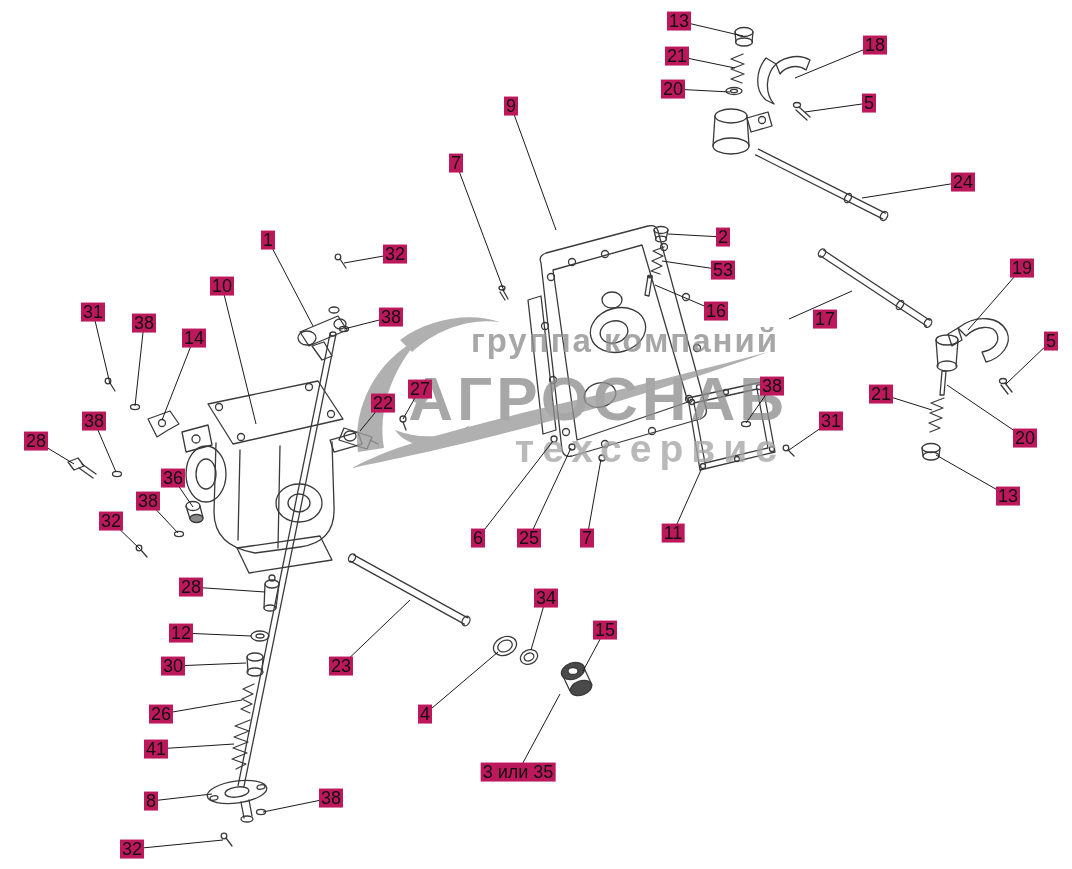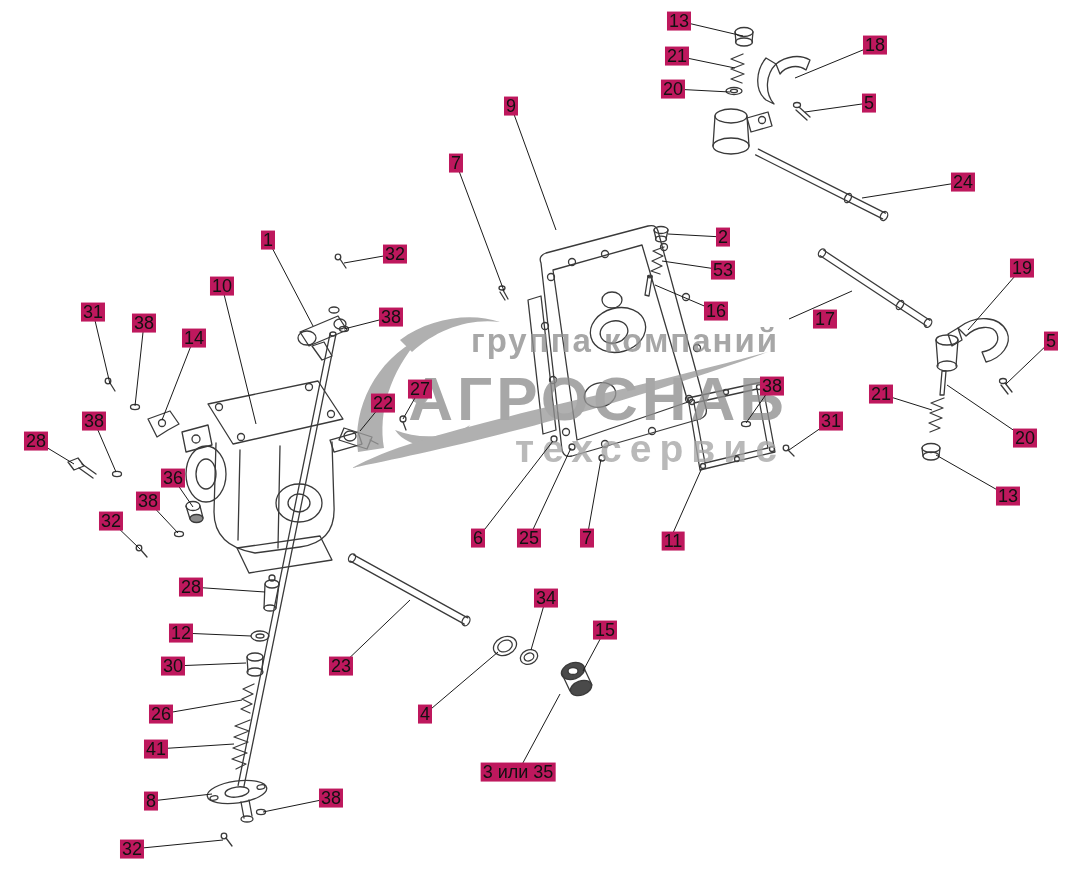--- a/index.html
+++ b/index.html
@@ -316,21 +316,21 @@
       <div class="part-label" style="left: 1025px; top: 438px;">20</div>
       <div class="part-label" style="left: 36px; top: 441px;">28</div>
       <div class="part-label" style="left: 94px; top: 421px;">38</div>
       <div class="part-label" style="left: 173px; top: 478px; text-align: center;">36</div>
       <div class="part-label" style="left: 148px; top: 501px;">38</div>
       <div class="part-label" style="left: 111px; top: 521px;">32</div>
       <div class="part-label" style="left: 1008px; top: 496px;">13</div>
       <div class="part-label" style="left: 478px; top: 538px;">6</div>
       <div class="part-label" style="left: 529px; top: 538px;">25</div>
       <div class="part-label" style="left: 587px; top: 538px;">7</div>
-      <div class="part-label" style="left: 673px; top: 533px; margin-top: 8px;">11</div>
+      <div class="part-label" style="left: 673px; top: 533px;">11</div>
       <div class="part-label" style="left: 191px; top: 587px;">28</div>
       <div class="part-label" style="left: 181px; top: 633px;">12</div>
       <div class="part-label" style="left: 173px; top: 666px;">30</div>
       <div class="part-label" style="left: 341px; top: 666px;">23</div>
       <div class="part-label" style="left: 161px; top: 714px;">26</div>
       <div class="part-label" style="left: 156px; top: 749px;">41</div>
       <div class="part-label" style="left: 546px; top: 598px;">34</div>
       <div class="part-label" style="left: 605px; top: 630px;">15</div>
       <div class="part-label" style="left: 425px; top: 714px;">4</div>
       <div class="part-label" style="left: 518px; top: 772px;">3 или 35</div>

